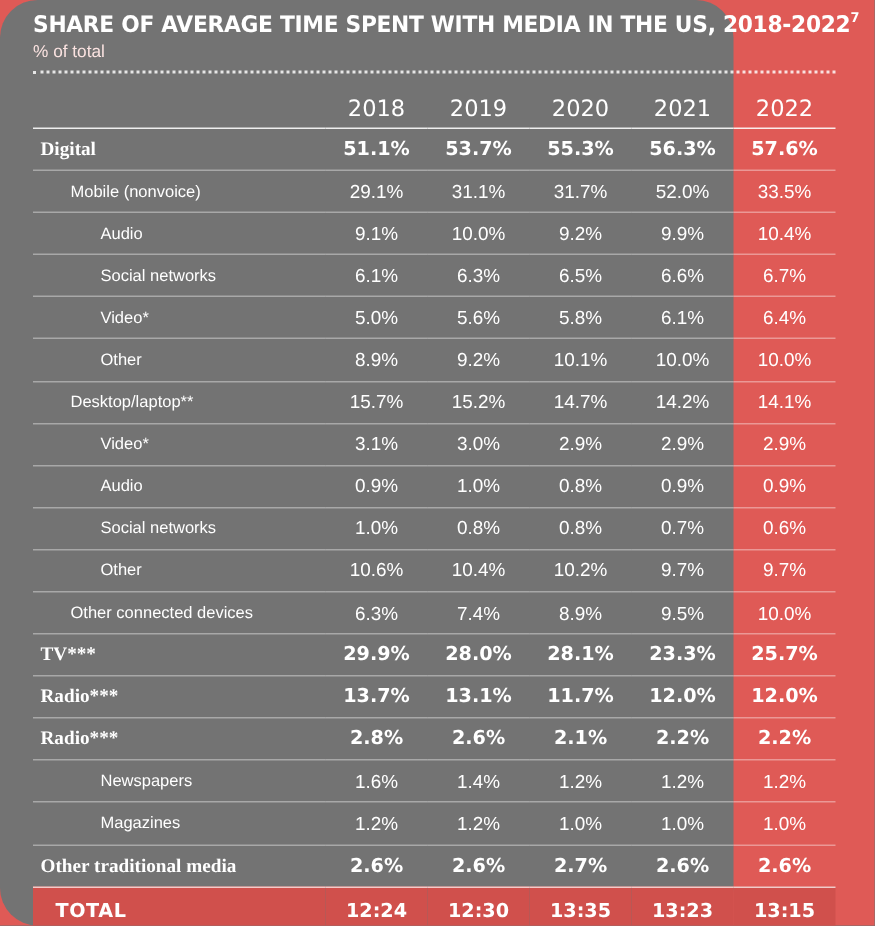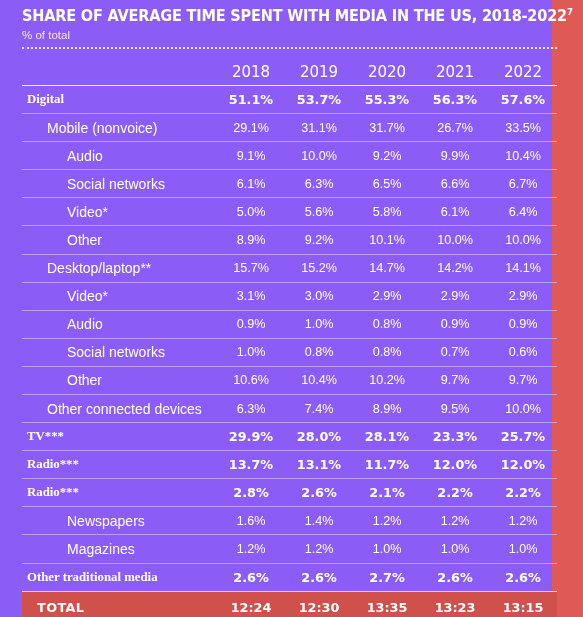--- a/index.html
+++ b/index.html
@@ -8,25 +8,26 @@
   }
   body {
     width: 583px;
     height: 617px;
     background: #df5a56;
     font-family: "Liberation Sans", sans-serif;
     overflow: hidden;
   }
   .page {
     position: relative;
-    width: 552px;
+    width: 489px;
     height: 617px;
-    background: #8b5cf6;
+    background: #737373;
     box-sizing: border-box;
     padding: 0;
+    border-radius: 25px;
   }
 
   
   .header {
     padding: 9px 22px 0 22px;
   }
   .title {
     color: #ffffff;
     font-family: "DejaVu Sans", sans-serif;
     font-weight: bold;
@@ -83,21 +84,21 @@
     text-align: center;
     height: 26px;
     padding-bottom: 4px;
   }
   thead th.lbl { text-align: left; }
 
   tbody tr { height: 28.1px; }
 
   td.lbl {
     color: #ffffff;
-    font-size: 14px;
+    font-size: 11px;
     font-family: "Liberation Sans", sans-serif;
     white-space: nowrap;
     text-align: left;
   }
   td.val {
     color: #ffffff;
     font-size: 12.6px;
     font-family: "Liberation Sans", sans-serif;
     text-align: center;
   }
@@ -166,21 +167,21 @@
             <td class="val">53.7%</td>
             <td class="val">55.3%</td>
             <td class="val">56.3%</td>
             <td class="val">57.6%</td>
           </tr>
           <tr class="lvl1">
             <td class="lbl">Mobile (nonvoice)</td>
             <td class="val">29.1%</td>
             <td class="val">31.1%</td>
             <td class="val">31.7%</td>
-            <td class="val">26.7%</td>
+            <td class="val">52.0%</td>
             <td class="val">33.5%</td>
           </tr>
           <tr class="lvl2">
             <td class="lbl">Audio</td>
             <td class="val">9.1%</td>
             <td class="val">10.0%</td>
             <td class="val">9.2%</td>
             <td class="val">9.9%</td>
             <td class="val">10.4%</td>
           </tr>

